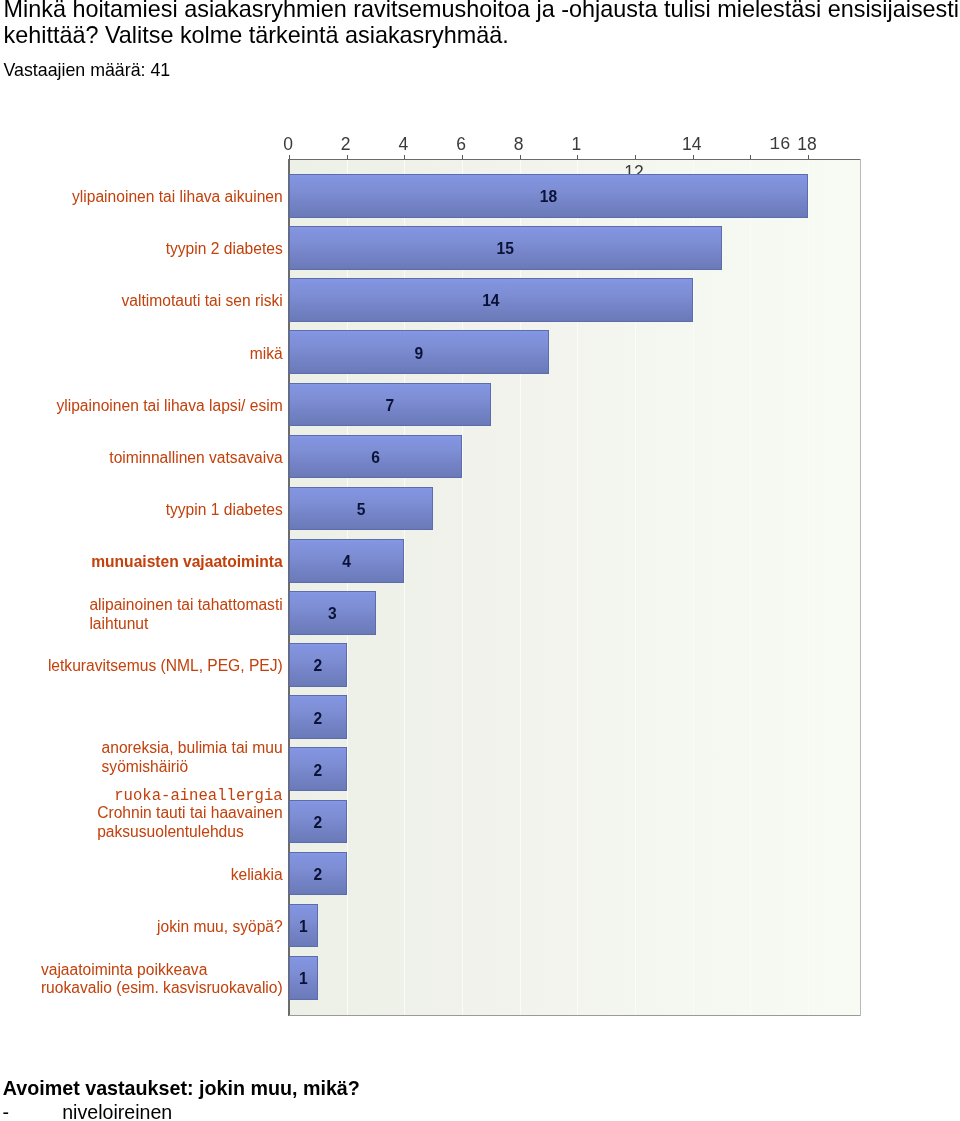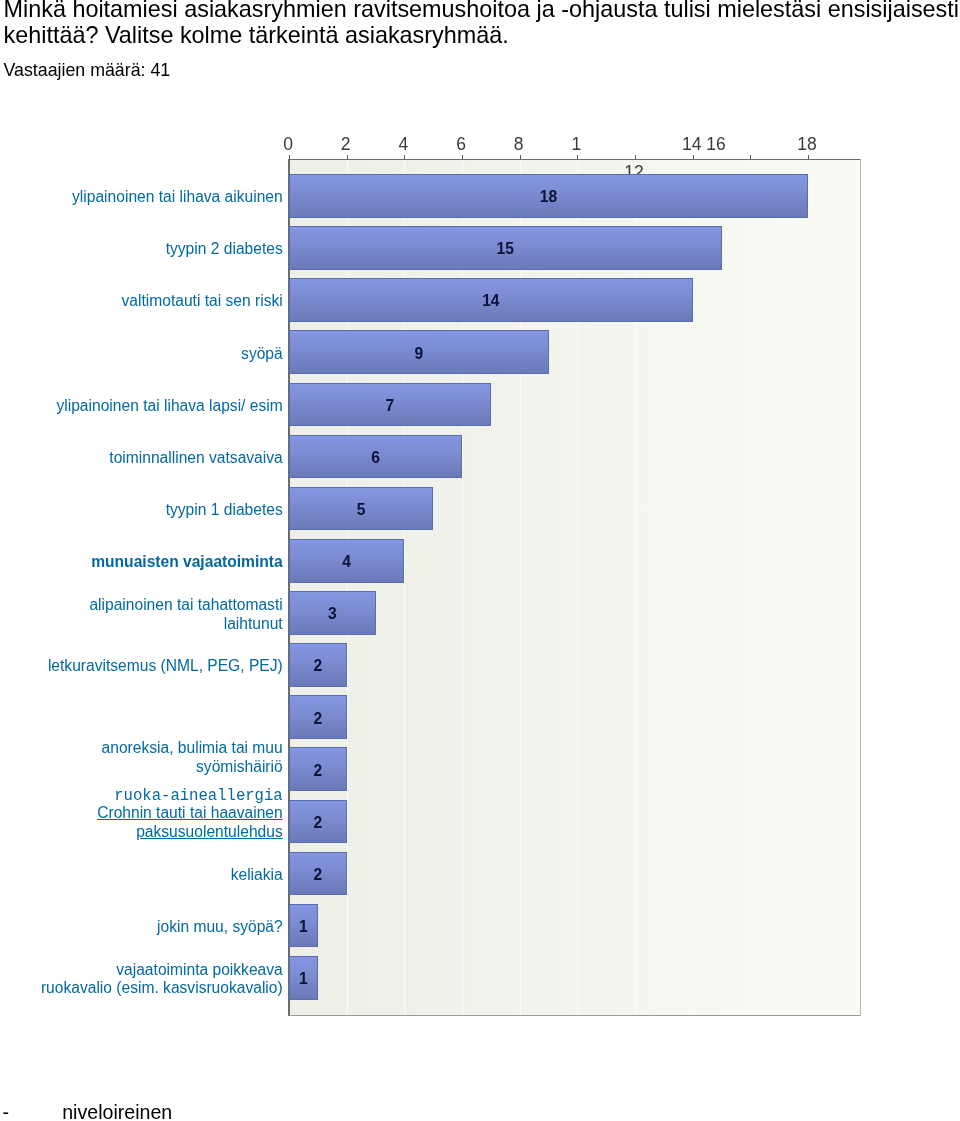--- a/index.html
+++ b/index.html
@@ -17,21 +17,21 @@
         background:linear-gradient(to right,#edf0e7 0%,#f1f3ec 40%,#f5f7f1 70%,#f8faf4 100%);}
   .axis-top{position:absolute;left:289px;top:158.5px;width:572px;height:1.5px;background:#6b6b6b;}
   .axis-left{position:absolute;left:288px;top:159px;width:1.5px;height:857px;background:#6b6b6b;}
   .axis-bottom{position:absolute;left:289px;top:1014.5px;width:572px;height:1.5px;background:#9a9a9a;}
   .axis-right{position:absolute;left:859.5px;top:159px;width:1px;height:857px;background:#b9b9b9;}
 
   .gridline{position:absolute;top:160px;width:1px;height:855px;background:#fbfcf8;}
   .tick{position:absolute;top:154.6px;width:1px;height:4.4px;background:#595959;}
   .ticklabel{position:absolute;top:135.6px;font-size:17.5px;line-height:17.5px;color:#3a3a3a;transform:translateX(calc(-50% - 1px));text-align:center;}
 
-  .catlabel{position:absolute;right:677.3px;text-align:right;font-size:15.6px;line-height:18.7px;color:#0369a1;white-space:pre;}
+  .catlabel{position:absolute;right:677.3px;text-align:left;font-size:15.6px;line-height:18.7px;color:#c2410c;white-space:pre;}
 
   .bar{position:absolute;
     background:linear-gradient(to bottom,#8598e4 0%,#8294e0 7%,#7e8ed4 37%,#7584c8 64%,#6d7cbb 92%,#6a79b6 100%);
     border:1px solid #5d6cae;box-sizing:border-box;}
   .barval{position:absolute;font-size:15.6px;line-height:15.6px;color:#0b1238;font-weight:bold;transform:translate(-50%,-50%);}
 
   .open-title{position:absolute;left:2.8px;top:1079.2px;font-size:19.7px;line-height:19.7px;font-weight:bold;}
   .open-item{position:absolute;left:2.6px;top:1102.7px;font-size:19.6px;line-height:19.6px;}
   .open-item .dash{display:inline-block;width:59.6px;}
 </style>
@@ -70,21 +70,21 @@
         <div class="ticklabel" style="left: 462.03px;">6</div>
         <div class="tick" style="left: 519.707px;"></div>
         <div class="ticklabel" style="left: 519.707px;">8</div>
         <div class="tick" style="left: 577.384px;"></div>
         <div class="ticklabel" style="left: 577.384px;">1</div>
         <div class="tick" style="left: 635.061px;"></div>
         <div class="ticklabel" style="left: 635.061px; margin-top: 28px;">12</div>
         <div class="tick" style="left: 692.737px;"></div>
         <div class="ticklabel" style="left: 692.737px;">14</div>
         <div class="tick" style="left: 750.414px;"></div>
-        <div class="ticklabel" style="left: 717px;">16</div>
+        <div class="ticklabel" style="left: 781px; font-family: Liberation Mono, monospace;">16</div>
         <div class="tick" style="left: 808.091px;"></div>
         <div class="ticklabel" style="left: 808.091px;">18</div>
       </div>
     <div id="bars-layer">
         <div class="bar" title="ylipainoinen tai lihava aikuinen" style="left: 289px; top: 174px; width: 519.091px; height: 43.6px;"></div>
         <div class="barval" style="left: 548.545px; top: 197.2px;">18</div>
         <div class="bar" title="tyypin 2 diabetes" style="left: 289px; top: 226.13px; width: 432.576px; height: 43.6px;"></div>
         <div class="barval" style="left: 505.288px; top: 249.33px;">15</div>
         <div class="bar" title="valtimotauti tai sen riski" style="left: 289px; top: 278.26px; width: 403.737px; height: 43.6px;"></div>
         <div class="barval" style="left: 490.869px; top: 301.46px;">14</div>
@@ -112,34 +112,35 @@
         <div class="barval" style="left: 317.838px; top: 874.89px;">2</div>
         <div class="bar" title="jokin muu, mikä?" style="left: 289px; top: 903.82px; width: 28.8384px; height: 43.6px;"></div>
         <div class="barval" style="left: 303.419px; top: 927.02px;">1</div>
         <div class="bar" title="tavanomaisesta poikkeava ruokavalio (esim. kasvisruokavalio)" style="left: 289px; top: 955.95px; width: 28.8384px; height: 43.6px;"></div>
         <div class="barval" style="left: 303.419px; top: 979.15px;">1</div>
       </div>
     <div id="labels-layer">
         <div class="catlabel" style="top: 188.15px;">ylipainoinen tai lihava aikuinen</div>
         <div class="catlabel" style="top: 240.28px;">tyypin 2 diabetes</div>
         <div class="catlabel" style="top: 292.41px;">valtimotauti tai sen riski</div>
-        <div class="catlabel" style="top: 344.54px;">syöpä</div>
+        <div class="catlabel" style="top: 344.54px;">mikä</div>
         <div class="catlabel" style="top: 396.67px;">ylipainoinen tai lihava lapsi/ esim</div>
         <div class="catlabel" style="top: 448.8px;">toiminnallinen vatsavaiva</div>
         <div class="catlabel" style="top: 500.93px;">tyypin 1 diabetes</div>
         <div class="catlabel" style="top: 553.06px; font-weight: bold;">munuaisten vajaatoiminta</div>
         <div class="catlabel" style="top: 595.84px;">alipainoinen tai tahattomasti
 laihtunut</div>
         <div class="catlabel" style="top: 657.32px;">letkuravitsemus (NML, PEG, PEJ)</div>
         <div class="catlabel" style="top: 739px;">anoreksia, bulimia tai muu
 syömishäiriö</div>
         <div class="catlabel" style="top: 787px; font-family: Liberation Mono, monospace;">ruoka-aineallergia</div>
-        <div class="catlabel" style="top: 804.36px; text-decoration: underline;">Crohnin tauti tai haavainen
+        <div class="catlabel" style="top: 804.36px;">Crohnin tauti tai haavainen
 paksusuolentulehdus</div>
         <div class="catlabel" style="top: 865.84px;">keliakia</div>
         <div class="catlabel" style="top: 917.97px;">jokin muu, syöpä?</div>
         <div class="catlabel" style="top: 960.75px;">vajaatoiminta poikkeava
 ruokavalio (esim. kasvisruokavalio)</div>
       </div>
   </div>
 
+  <div class="open-title">Avoimet vastaukset: jokin muu, mikä?</div>
   <div class="open-item"><span class="dash">-</span><span>niveloireinen</span></div>
 </div>
 
 </body></html>

